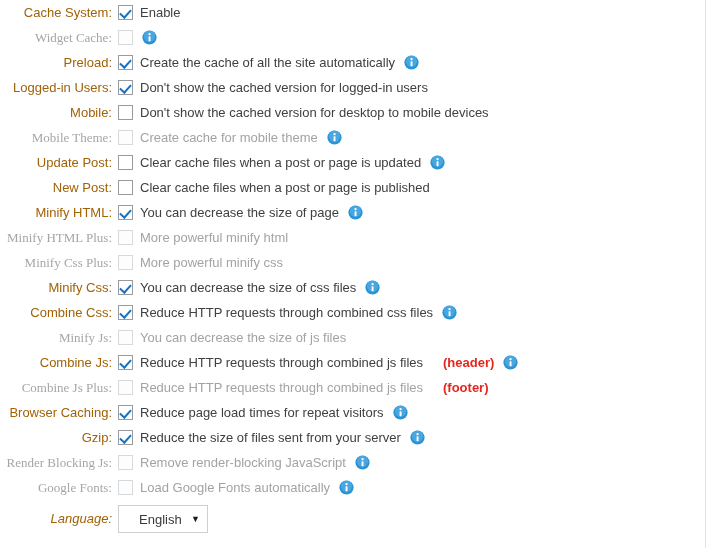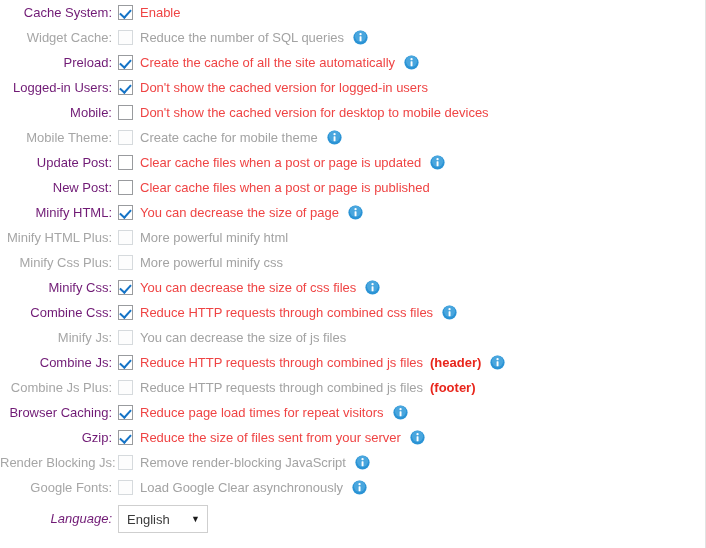--- a/index.html
+++ b/index.html
@@ -29,29 +29,30 @@
     align-items: flex-start;
     height: 25px;
     line-height: 25px;
     white-space: nowrap;
   }
   .row-label {
     width: 118px;
     min-width: 118px;
     text-align: right;
     font-size: 13px;
-    color: #701a75;
+    color: #a16207;
     padding-right: 6px;
     box-sizing: border-box;
     height: 25px;
     line-height: 25px;
     overflow: hidden;
   }
   .row.disabled .row-label {
     color: #a6a6a6;
+    font-family: Liberation Serif, serif;
   }
   .row-control {
     display: flex;
     align-items: center;
     height: 25px;
   }
   .cb {
     width: 15px;
     height: 15px;
     min-width: 15px;
@@ -74,34 +75,34 @@
     left: 3px;
     top: 1px;
     width: 5px;
     height: 9px;
     border: solid #1573c6;
     border-width: 0 2.4px 2.4px 0;
     transform: rotate(42deg);
   }
   .opt-text {
     font-size: 13px;
-    color: #ef4444;
+    color: #404040;
     margin-left: 7px;
     height: 25px;
     line-height: 25px;
     display: inline-block;
   }
   .row.disabled .opt-text {
     color: #a3a3a3;
   }
   .tag-red {
     color: #e8251b;
     font-weight: bold;
     font-size: 13px;
-    margin-left: 7px;
+    margin-left: 20px;
     display: inline-block;
     height: 25px;
     line-height: 25px;
   }
   .info-icon {
     width: 15px;
     height: 15px;
     min-width: 15px;
     margin-left: 9px;
     display: inline-block;
@@ -121,21 +122,21 @@
     width: 90px;
     height: 28px;
     box-sizing: border-box;
     border: 1px solid #cfcfcf;
     background: #ffffff;
     font-size: 13px;
     color: #3a3a3a;
     display: flex;
     align-items: center;
     justify-content: space-between;
-    padding: 0 7px 0 8px;
+    padding: 0 7px 0 20px;
     font-family: "Liberation Sans", sans-serif;
   }
   .select-caret {
     font-size: 9px;
     color: #1a1a1a;
     line-height: 1;
   }
 </style>
 </head>
 <body>
@@ -146,21 +147,20 @@
         <div class="row-label">Cache System:</div>
         <div class="row-control">
           <span class="cb checked"></span>
           <span class="opt-text">Enable</span>
         </div>
       </div>
       <div class="row disabled">
         <div class="row-label">Widget Cache:</div>
         <div class="row-control">
           <span class="cb"></span>
-          <span class="opt-text">Reduce the number of SQL queries</span>
           <span class="info-icon">
             <svg width="15" height="15" viewBox="0 0 15 15">
               <circle cx="7.5" cy="7.5" r="7.1" fill="#2a93d5"></circle>
               <circle cx="7.5" cy="6.2" r="5.6" fill="#63b6e6" opacity="0.55"></circle>
               <rect x="6.6" y="6.2" width="1.9" height="5.1" rx="0.6" fill="#ffffff"></rect>
               <circle cx="7.55" cy="4.2" r="1.15" fill="#ffffff"></circle>
             </svg>
           </span>
         </div>
       </div>
@@ -362,21 +362,21 @@
               <rect x="6.6" y="6.2" width="1.9" height="5.1" rx="0.6" fill="#ffffff"></rect>
               <circle cx="7.55" cy="4.2" r="1.15" fill="#ffffff"></circle>
             </svg>
           </span>
         </div>
       </div>
       <div class="row disabled">
         <div class="row-label">Google Fonts:</div>
         <div class="row-control">
           <span class="cb"></span>
-          <span class="opt-text">Load Google Clear asynchronously</span>
+          <span class="opt-text">Load Google Fonts automatically</span>
           <span class="info-icon">
             <svg width="15" height="15" viewBox="0 0 15 15">
               <circle cx="7.5" cy="7.5" r="7.1" fill="#2a93d5"></circle>
               <circle cx="7.5" cy="6.2" r="5.6" fill="#63b6e6" opacity="0.55"></circle>
               <rect x="6.6" y="6.2" width="1.9" height="5.1" rx="0.6" fill="#ffffff"></rect>
               <circle cx="7.55" cy="4.2" r="1.15" fill="#ffffff"></circle>
             </svg>
           </span>
         </div>
       </div>

